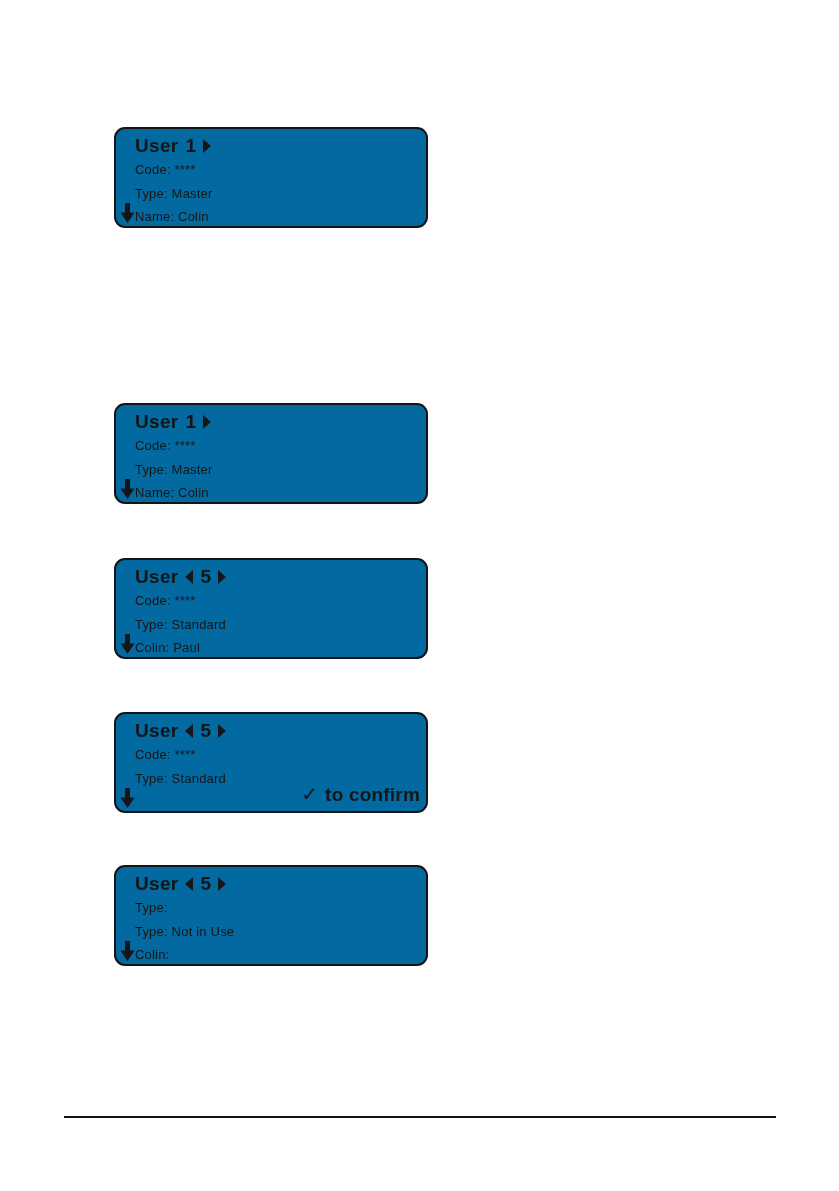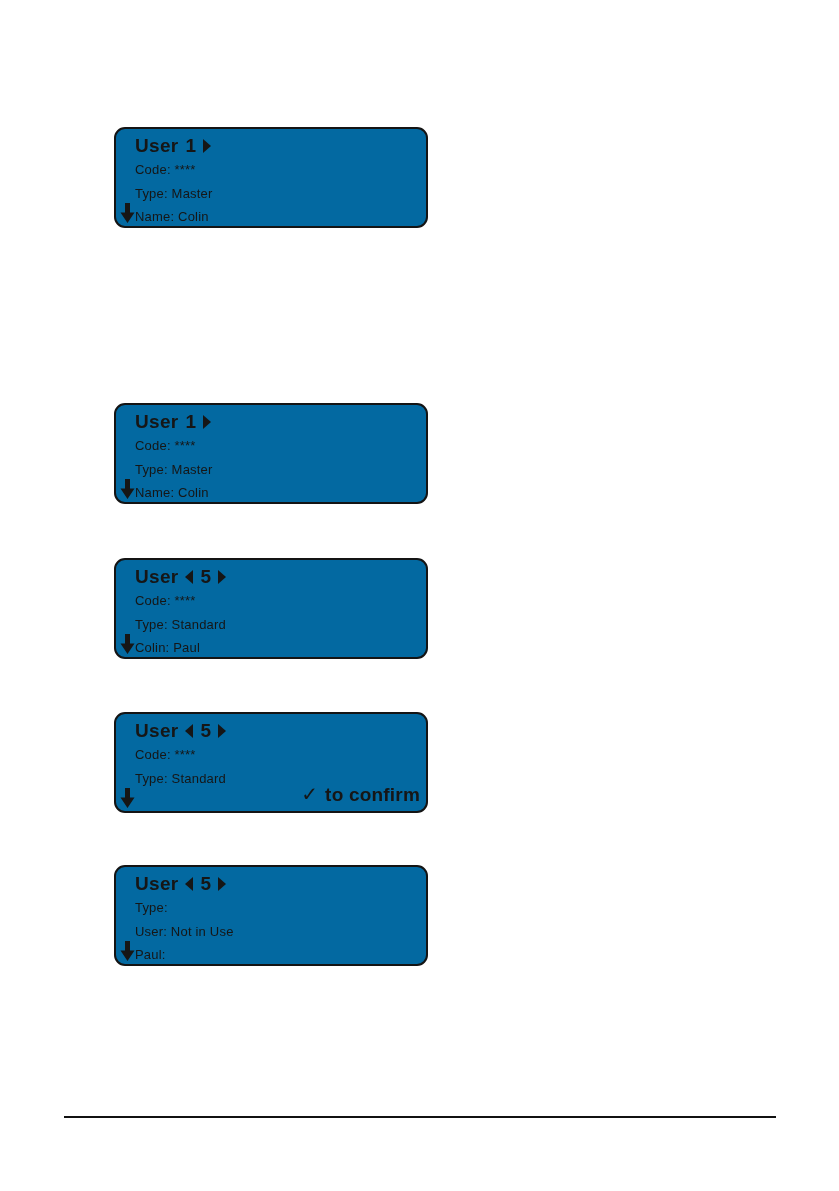--- a/index.html
+++ b/index.html
@@ -188,22 +188,22 @@
     <div class="screen-title">
       <span>User</span>
         <span class="gap"></span>
         <span class="ptr ptr-left"></span>
         <span class="gap"></span>
         <span>5</span>
         <span class="gap"></span>
         <span class="ptr ptr-right"></span>
     </div>
     <div class="screen-row">Type:</div>
-    <div class="screen-row">User: Not in Use</div>
-    <div class="screen-row">Paul:</div>
+    <div class="screen-row">Type: Not in Use</div>
+    <div class="screen-row">Colin:</div>
     <span class="scroll-down">
       <svg width="15" height="20" viewBox="0 0 15 20">
           <path d="M5 0 h5 v9.5 h4.5 L7.5 20 L0.5 9.5 H5 Z" fill="#161616"></path>
         </svg>
     </span>
   </div>
 
   <div class="footer-rule"></div>
 
 </div>

